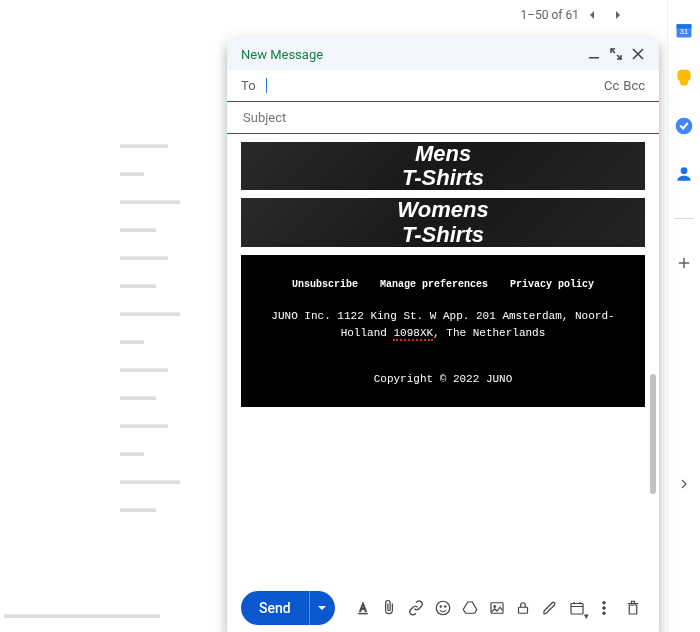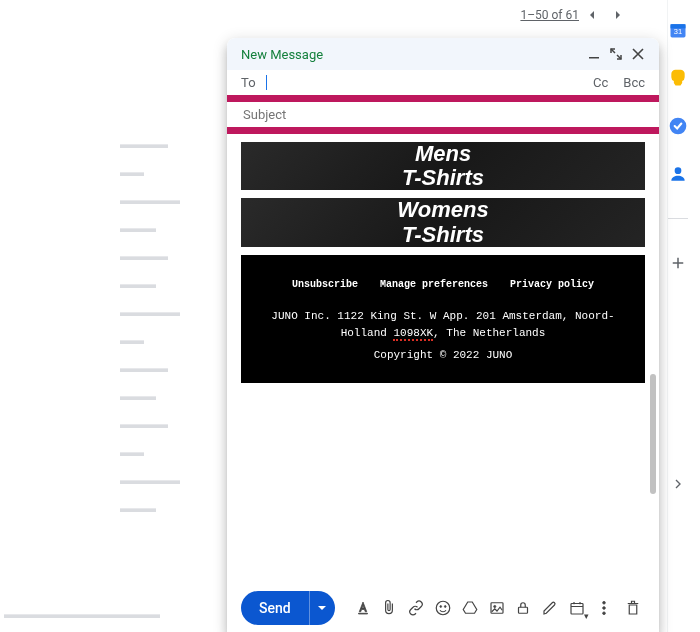--- a/index.html
+++ b/index.html
@@ -15,51 +15,51 @@
     font-size: 13px;
   }
   .inbox-bg {
     position: absolute; left: 0; top: 0; width: 668px; height: 632px;
     background: #fff;
     border-right: 1px solid #f1f3f4;
   }
   .pagination {
     position: absolute; top: 2px; right: 36px; height: 26px;
     display: flex; align-items: center; gap: 0;
-    color: #5f6368; font-size: 12px; text-decoration: underline;
+    color: #5f6368; font-size: 12px;
   }
   .pg-btn { width: 26px; height:26px; display:flex;align-items:center;justify-content:center; border-radius:50%; cursor:pointer;}
   .pg-btn svg{width:16px;height:16px;fill:#5f6368;}
   .left-blur { position:absolute; left:120px; top:130px; width:110px; color:#dadce0; font-size:12px; line-height:28px; pointer-events:none;}
   .left-blur div{white-space:nowrap;overflow:hidden;}
   .bottom-blur{position:absolute;left:0;bottom:8px;width:200px;color:#dadce0;font-size:12px;line-height:20px;padding-left:4px;}
 
-  .sidepanel{position:absolute;right:0;top:0;width:32px;height:508px;background:#fff;display:flex;flex-direction:column;padding-top:20px;gap:28px;}
+  .sidepanel{position:absolute;right:0;top:0;width:32px;height:508px;background:#fff;display:flex;flex-direction:column;align-items:center;padding-top:20px;gap:28px;}
   .sp-icon{width:20px;height:20px;display:flex;align-items:center;justify-content:center;cursor:pointer;}
   .sp-sep{width:20px;height:1px;background:#dadce0;margin:6px 0;}
   
   
   .compose {
     position: absolute;
     left: 227px; top: 38px;
     width: 432px; height: 594px;
     background:#fff;
     box-shadow: 0 8px 10px 1px rgba(0,0,0,.14),0 3px 14px 2px rgba(0,0,0,.12),0 5px 5px -3px rgba(0,0,0,.2);
     border-radius: 8px 8px 0 0;
     display:flex; flex-direction:column;
     overflow:hidden;
   }
   .c-header{height:32px;background:#f2f6fc;display:flex;align-items:center;padding:0 10px 0 14px;border-radius:8px 8px 0 0;}
   .c-title{font-size:13px;color:#15803d;flex:1;}
   .c-hicon{width:22px;height:22px;display:flex;align-items:center;justify-content:center;cursor:pointer;color:#5f6368;}
   .c-hicon svg{width:12px;height:12px;fill:#444;}
-  .c-row{height:32px;border-bottom:7px solid #be185d;display:flex;align-items:center;padding:0 14px;font-size:13px;color:#5f6368;}
+  .c-row{height:32px;border-bottom:1px solid #be185d;display:flex;align-items:center;padding:0 14px;font-size:13px;color:#5f6368;}
   .c-row .lbl{color:#5f6368;margin-right:8px;}
   .c-row input{border:none;outline:none;flex:1;font-size:13px;font-family:inherit;}
-  .c-row .ccbcc{color:#5f6368;font-size:13px;margin-left:15px;cursor:pointer;}
+  .c-row .ccbcc{color:#5f6368;font-size:13px;margin-left:4px;cursor:pointer;}
   .cursor{display:inline-block;width:1px;height:15px;background:#1a73e8;margin-left:2px;vertical-align:middle;}
 
   .c-body{flex:1;overflow:auto;position:relative;background:#fff;padding:0 14px;}
   .scrollbar-track{position:absolute;right:3px;top:240px;width:6px;height:120px;background:#c1c1c1;border-radius:3px;}
   
   .email-card{margin-top:0;}
   .hero{background:#1a1a1a;background-image:radial-gradient(circle at 20% 30%, #2a2a2a 1px, transparent 1px),radial-gradient(circle at 70% 60%, #252525 1px, transparent 1px);background-size:30px 30px;padding:0 0 38px 0;text-align:center;}
   .shop-btn{background:#fff;color:#000;display:inline-block;padding:12px 38px;font-weight:700;letter-spacing:2px;font-size:13px;}
   .shop-row{display:flex;flex-direction:column;gap:12px;align-items:center;padding-top:4px;}
   .shop-row .shop-btn:first-child{width:190px;height:10px;padding:0;}
@@ -67,21 +67,21 @@
   .secure b{font-weight:700;}
   
   .tiles{display:flex;gap:8px;margin-top:8px;flex-direction:column;}
   .tile{flex:1;height:146px;background:#1e1e1e;background-image:linear-gradient(135deg,#2a2a2a 0%,#181818 50%,#242424 100%);display:flex;align-items:center;justify-content:center;color:#fff;text-align:center;font-family:Arial Black,Arial,sans-serif;font-weight:900;font-size:22px;line-height:1.1;font-style:italic;}
   
   .footer{margin-top:8px;background:#000;color:#fff;text-align:center;padding:24px 10px 22px;font-family:'Courier New',monospace;font-size:11px;}
   .flinks{display:flex;justify-content:center;gap:22px;font-weight:700;margin-bottom:18px;font-size:10px;}
   .flinks span{cursor:pointer;}
   .addr{line-height:1.6;}
   .addr .err{border-bottom:2px dotted #d93025;}
-  .copy{margin-top:6px;}
+  .copy{margin-top:30px;}
 
   .c-toolbar{height:48px;display:flex;align-items:center;padding:0 14px;gap:2px;}
   .send-wrap{display:flex;align-items:center;}
   .send-btn{background:#0b57d0;color:#fff;border:none;height:34px;padding:0 18px;border-radius:17px 0 0 17px;font-size:14px;font-weight:500;cursor:pointer;font-family:inherit;}
   .send-more{background:#0b57d0;color:#fff;height:34px;width:26px;border-radius:0 17px 17px 0;border:none;border-left:1px solid rgba(255,255,255,.35);display:flex;align-items:center;justify-content:center;cursor:pointer;}
   .send-more svg{width:10px;height:10px;fill:#fff;}
   .tb-gap{width:12px;}
   .tb-icon{width:26px;height:26px;display:flex;align-items:center;justify-content:center;color:#444;cursor:pointer;border-radius:4px;}
   .tb-icon svg{width:18px;height:18px;fill:#444;stroke:#444;}
   .tb-spacer{flex:1;}

